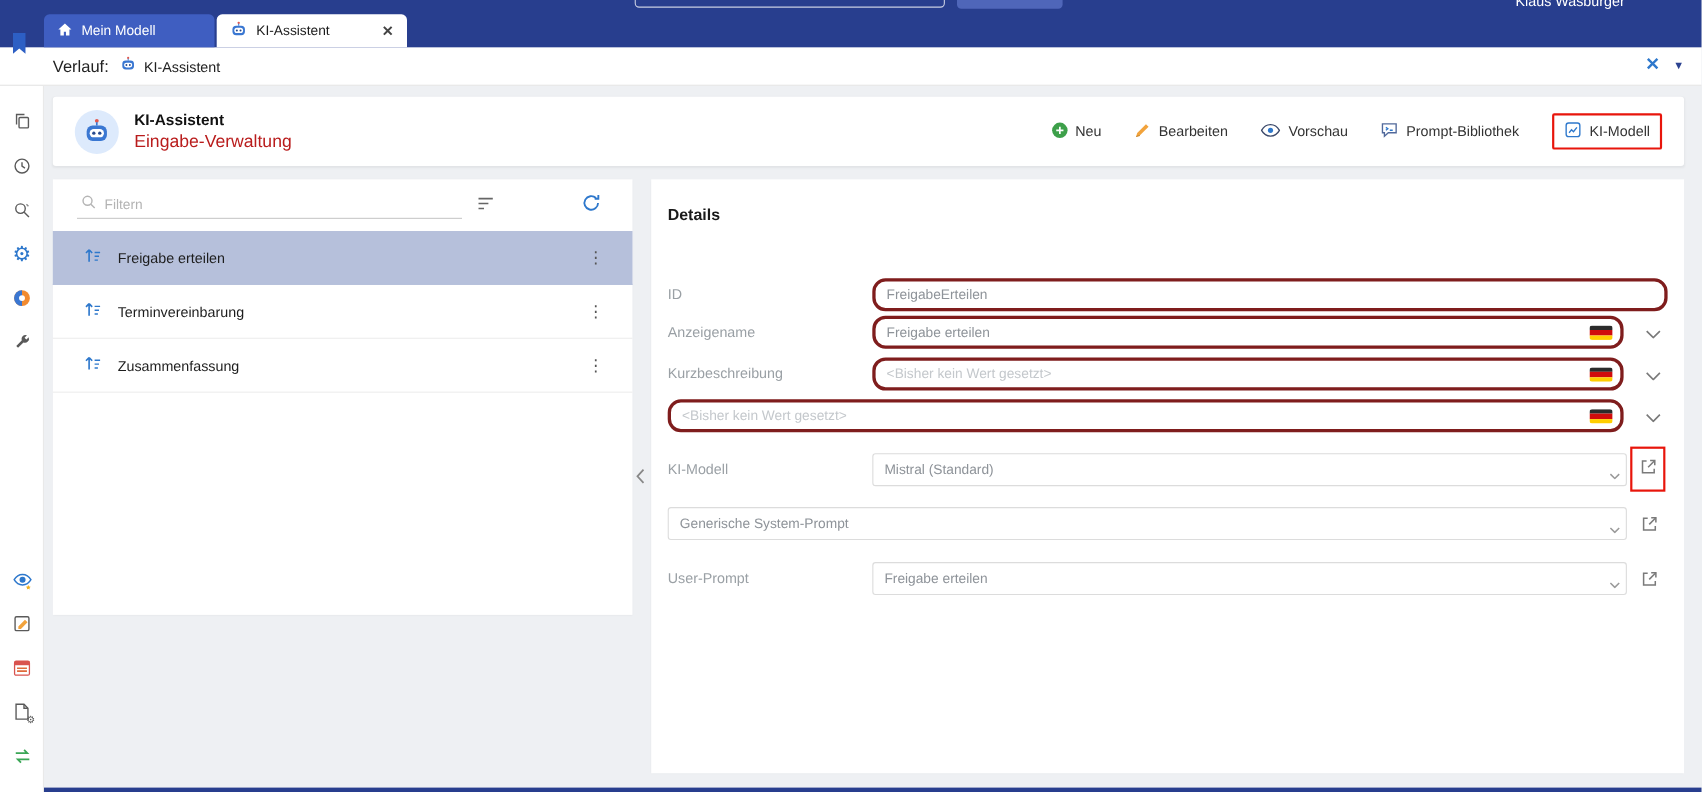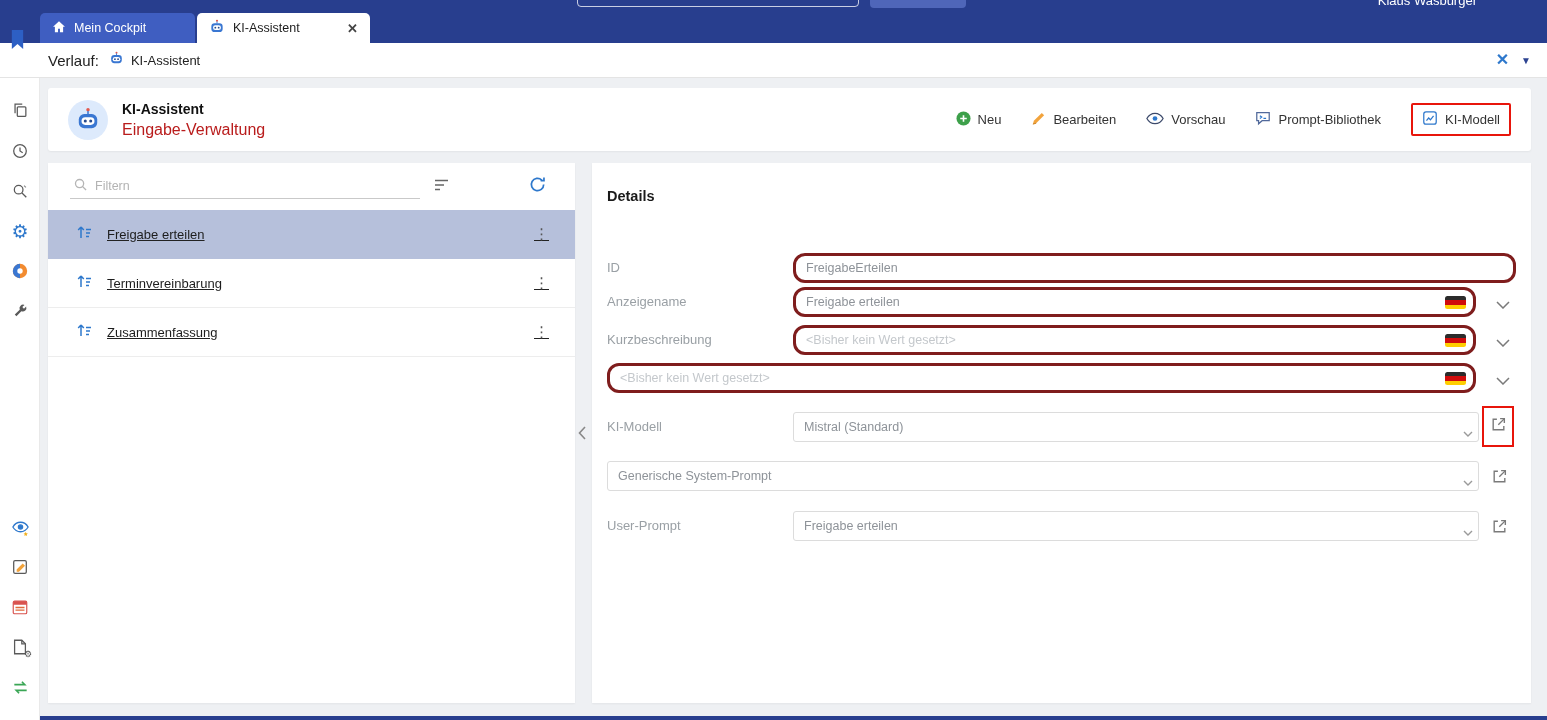--- a/index.html
+++ b/index.html
@@ -46,22 +46,22 @@
   .avatar { width:40px; height:40px; border-radius:50%; background:#ddeafc; display:flex;
     align-items:center; justify-content:center; flex:0 0 auto; }
   .title-block { margin-left:14px; }
   .page-title { font-size:14px; font-weight:bold; color:#111; }
   .page-subtitle { font-size:16px; color:#b91c1c; margin-top:4px; }
   .actions { margin-left:auto; display:flex; align-items:center; gap:30px; font-size:13px; color:#333; }
   .action { display:flex; align-items:center; gap:7px; cursor:default; white-space:nowrap; }
   .annot-box { border:2px solid #e8150b; border-radius:2px; padding:5px 9px; display:flex;
     align-items:center; gap:7px; }
   
-  .list-panel { position:absolute; left:48px; top:163px; width:527px; height:540px; background:#fff;
-    box-shadow:0 1px 2px rgba(0,0,0,.05);text-decoration:underline; }
+  .list-panel { position:absolute; left:48px; top:163px; width:527px; height:396px; background:#fff;
+    box-shadow:0 1px 2px rgba(0,0,0,.05); }
   .filter-row { position:relative; height:47px; }
   .filter-wrap { position:absolute; left:22px; top:10px; width:350px; height:26px;
     border-bottom:1px solid #c9c9c9; display:flex; align-items:center; gap:8px; padding-left:4px; }
   .filter-input { border:none; outline:none; flex:1; font-size:12.5px; color:#444; background:transparent;
     font-family:"Liberation Sans",sans-serif; }
   .filter-input::placeholder { color:#b3b3b3; }
   .sort-ic { position:absolute; left:386px; top:15px; }
   .refresh-ic { position:absolute; left:480px; top:12px; }
   .list-item { display:flex; align-items:center; height:49px; padding-left:26px;
     border-bottom:1px solid #ededed; cursor:default; }
@@ -104,21 +104,21 @@
   <div class="topbar-search"></div>
   <div class="topbar-btn"></div>
   <div class="topbar-user">Klaus Wasburger</div>
   <div class="tabs">
     <div class="tab inactive">
       <span>
         <svg viewBox="0 0 16 16" width="14" height="14">
             <path d="M8 1.5L1.2 7.8h2.1V14h3.6v-4h2.2v4h3.6V7.8h2.1z" fill="#fff"></path>
           </svg>
       </span>
-      <span>Mein Cockpit</span>
+      <span>Mein Modell</span>
     </div>
     <div class="tab active">
       <span>
         <svg viewBox="0 0 24 24" width="16" height="16">
             <circle cx="12" cy="2.6" r="1.6" fill="#e2574c"></circle>
             <rect x="11.3" y="3.8" width="1.4" height="2.8" fill="#3a77d2"></rect>
             <rect x="3.5" y="6.5" width="17" height="13" rx="5" fill="#3a77d2"></rect>
             <rect x="6" y="9.5" width="12" height="7" rx="3.5" fill="#fff"></rect>
             <circle cx="9.5" cy="13" r="1.4" fill="#274a8e"></circle>
             <circle cx="14.5" cy="13" r="1.4" fill="#274a8e"></circle>

